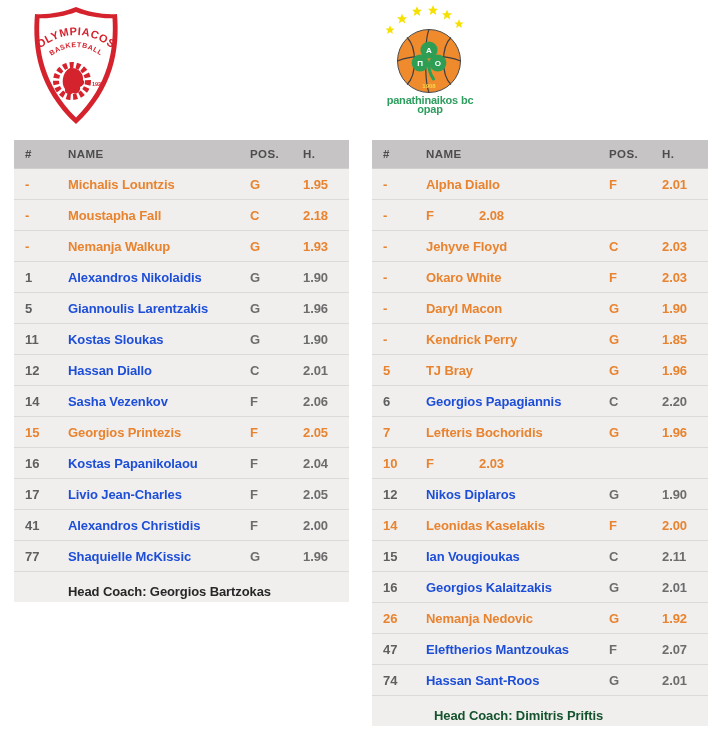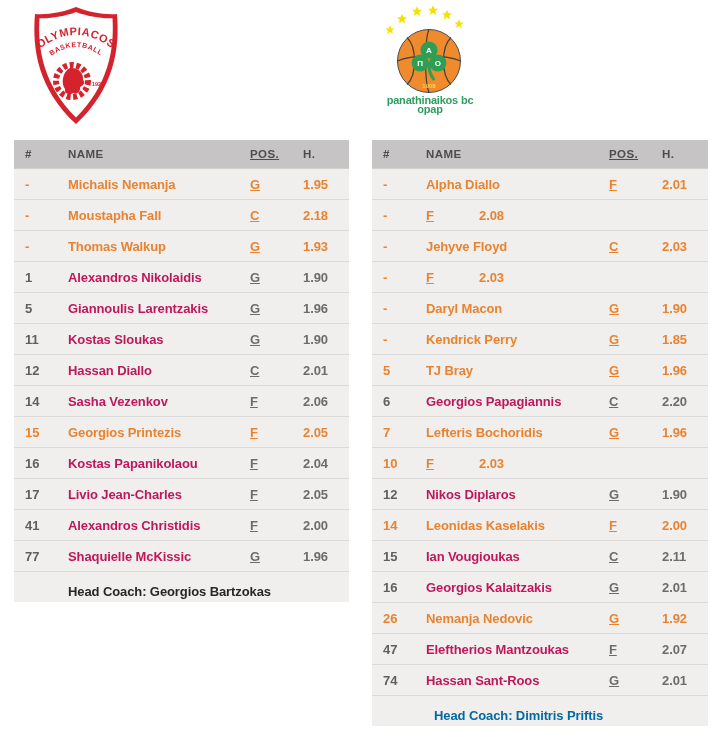--- a/index.html
+++ b/index.html
@@ -20,27 +20,27 @@
   .roster{position:absolute;top:140px;left:0;right:0;}
   .thead{display:flex;align-items:center;height:28px;background:#c6c4c4;
     color:#4d4d4d;font-size:11.5px;font-weight:700;letter-spacing:.4px;}
   .row{display:flex;align-items:center;height:30px;background:#f1efee;
     font-size:13px;font-weight:700;letter-spacing:-0.1px;}
   .tbody .row{border-top:1px solid #dcdad8;}
   .tbody .row:first-child{border-top:1px solid #d2d0ce;}
 
   .cell{white-space:nowrap;overflow:hidden;}
   .c-num{flex:0 0 43px;padding-left:11px;color:#5f5f5f;}
-  .c-name{flex:1;color:#be185d;}
-  .c-pos{flex:0 0 53px;color:#6c6c6c;text-decoration:underline;}
+  .c-name{flex:1;color:#1d4ed8;}
+  .c-pos{flex:0 0 53px;color:#6c6c6c;}
   .c-h{flex:0 0 46px;color:#6c6c6c;}
   .thead .cell{color:#4d4d4d;}
   .row.hl .c-num,.row.hl .c-name,.row.hl .c-pos,.row.hl .c-h{color:#e8832f;}
   .coach-row .c-name{color:#272727;margin-top:8px;}
-  .coach-row.hl .c-name{color:#0369a1;padding-left:8px;}
+  .coach-row.hl .c-name{color:#14532d;padding-left:8px;}
 
   svg{display:block;font-family:"Liberation Sans",sans-serif;}
 </style>
 </head>
 <body>
 
 <div class="page">
 
   <div class="team-col col-left">
 
@@ -71,33 +71,33 @@
     <div class="roster">
       <div class="thead">
         <div class="cell c-num">#</div>
         <div class="cell c-name">NAME</div>
         <div class="cell c-pos">POS.</div>
         <div class="cell c-h">H.</div>
       </div>
       <div class="tbody">
           <div class="row hl">
             <div class="cell c-num">-</div>
-            <div class="cell c-name">Michalis Nemanja</div>
+            <div class="cell c-name">Michalis Lountzis</div>
             <div class="cell c-pos">G</div>
             <div class="cell c-h">1.95</div>
           </div>
           <div class="row hl">
             <div class="cell c-num">-</div>
             <div class="cell c-name">Moustapha Fall</div>
             <div class="cell c-pos">C</div>
             <div class="cell c-h">2.18</div>
           </div>
           <div class="row hl">
             <div class="cell c-num">-</div>
-            <div class="cell c-name">Thomas Walkup</div>
+            <div class="cell c-name">Nemanja Walkup</div>
             <div class="cell c-pos">G</div>
             <div class="cell c-h">1.93</div>
           </div>
           <div class="row">
             <div class="cell c-num">1</div>
             <div class="cell c-name">Alexandros Nikolaidis</div>
             <div class="cell c-pos">G</div>
             <div class="cell c-h">1.90</div>
           </div>
           <div class="row">
@@ -221,20 +221,21 @@
             <div class="cell c-h">2.08</div>
           </div>
           <div class="row hl">
             <div class="cell c-num">-</div>
             <div class="cell c-name">Jehyve Floyd</div>
             <div class="cell c-pos">C</div>
             <div class="cell c-h">2.03</div>
           </div>
           <div class="row hl">
             <div class="cell c-num">-</div>
+            <div class="cell c-name">Okaro White</div>
             <div class="cell c-pos">F</div>
             <div class="cell c-h">2.03</div>
           </div>
           <div class="row hl">
             <div class="cell c-num">-</div>
             <div class="cell c-name">Daryl Macon</div>
             <div class="cell c-pos">G</div>
             <div class="cell c-h">1.90</div>
           </div>
           <div class="row hl">

